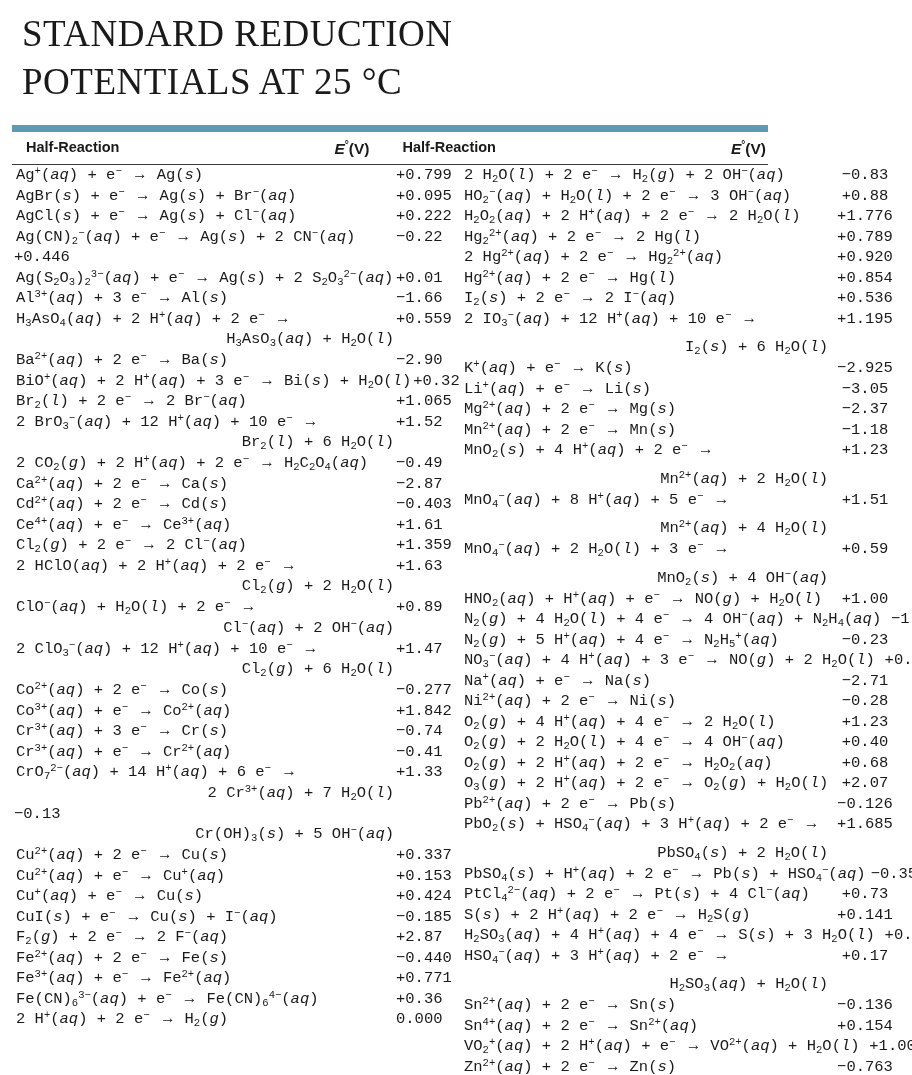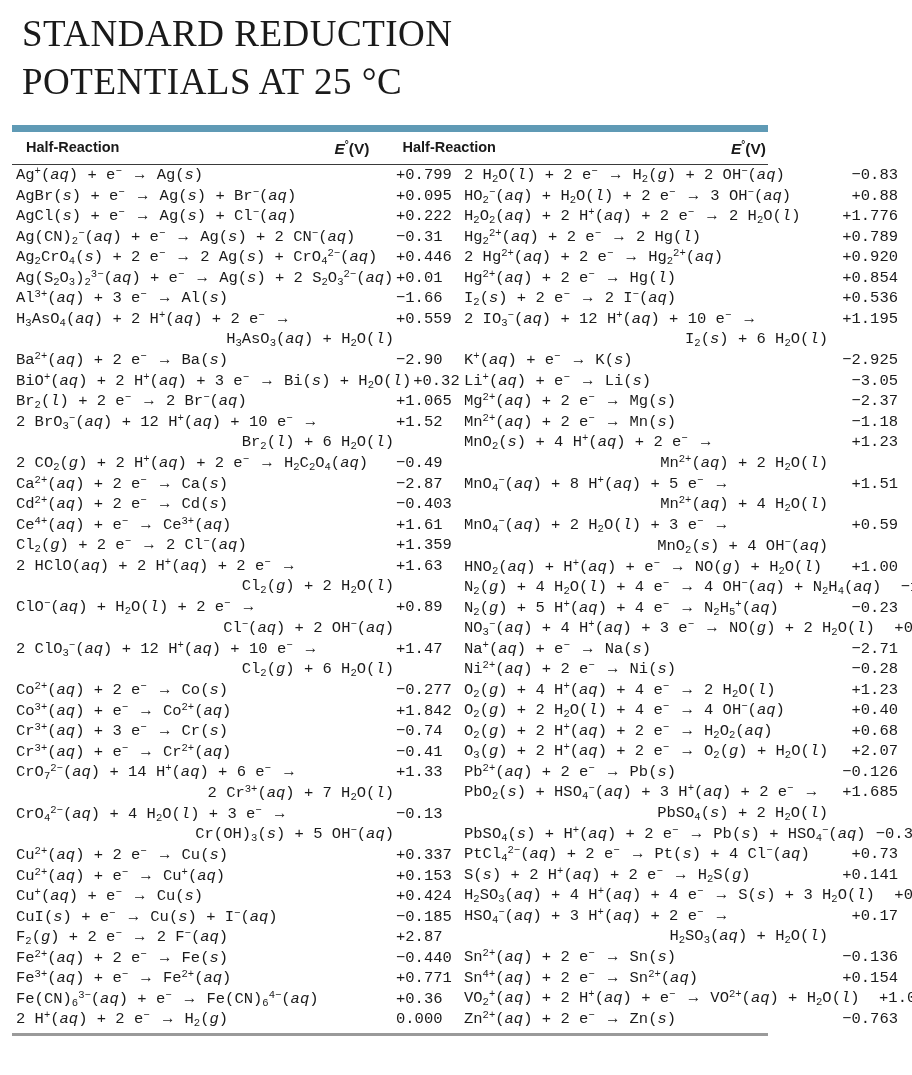--- a/index.html
+++ b/index.html
@@ -89,34 +89,34 @@
     white-space: nowrap;
   }
   .val {
     flex: 0 0 auto;
     white-space: nowrap;
     font-size: 15.5px;
   }
   
   .col-left .val  { width: 62px; text-align: left; padding-left: 2px;}
   
-  .col-right .val { width: 66px; text-align: right; padding-right: 2px;}
+  .col-right .val { width: 66px; text-align: center; padding-right: 2px;}
 
   
   .cont {
     display: flex;
     font-size: 15.5px;
     line-height: 21px;
   }
   .cont .rxn {
     text-align: right;
     padding-right: 0;
   }
   .col-left  .cont .rxn { padding-right: 64px; }
-  .col-right .cont .rxn { padding-right: 72px; }
+  .col-right .cont .rxn { padding-right: 72px; margin-top: 8px; }
 
   
   .st { font-style: italic; }     
   sub { font-size: 0.68em; vertical-align: -0.25em; line-height: 0; }
   sup { font-size: 0.68em; vertical-align: 0.50em; line-height: 0; }
   .arrow { padding: 0 4px 0 4px; letter-spacing: -1px; }
 </style>
 </head>
 <body>
 
@@ -156,24 +156,23 @@
           <div class="row">
             <div class="rxn">AgBr(<span class="st">s</span>)&nbsp;+&nbsp;e<sup>−</sup>&nbsp;<span class="arrow">→</span>&nbsp;Ag(<span class="st">s</span>)&nbsp;+&nbsp;Br<sup>−</sup>(<span class="st">aq</span>)</div>
             <div class="val">+0.095</div>
           </div>
           <div class="row">
             <div class="rxn">AgCl(<span class="st">s</span>)&nbsp;+&nbsp;e<sup>−</sup>&nbsp;<span class="arrow">→</span>&nbsp;Ag(<span class="st">s</span>)&nbsp;+&nbsp;Cl<sup>−</sup>(<span class="st">aq</span>)</div>
             <div class="val">+0.222</div>
           </div>
           <div class="row">
             <div class="rxn">Ag(CN)<sub>2</sub><sup>−</sup>(<span class="st">aq</span>)&nbsp;+&nbsp;e<sup>−</sup>&nbsp;<span class="arrow">→</span>&nbsp;Ag(<span class="st">s</span>)&nbsp;+&nbsp;2&nbsp;CN<sup>−</sup>(<span class="st">aq</span>)</div>
-            <div class="val">−0.31</div>
-          </div>
-          <div class="row">
-            <div class="rxn">Ag<sub>2</sub>CrO<sub>4</sub>(<span class="st">s</span>)&nbsp;+&nbsp;2&nbsp;e<sup>−</sup>&nbsp;<span class="arrow">→</span>&nbsp;2&nbsp;Ag(<span class="st">s</span>)&nbsp;+&nbsp;CrO<sub>4</sub><sup>2−</sup>(<span class="st">aq</span>)</div>
+            <div class="val">−0.22</div>
+          </div>
+          <div class="row">
             <div class="val">+0.446</div>
           </div>
           <div class="row">
             <div class="rxn">Ag(S<sub>2</sub>O<sub>3</sub>)<sub>2</sub><sup>3−</sup>(<span class="st">aq</span>)&nbsp;+&nbsp;e<sup>−</sup>&nbsp;<span class="arrow">→</span>&nbsp;Ag(<span class="st">s</span>)&nbsp;+&nbsp;2&nbsp;S<sub>2</sub>O<sub>3</sub><sup>2−</sup>(<span class="st">aq</span>)</div>
             <div class="val">+0.01</div>
           </div>
           <div class="row">
             <div class="rxn">Al<sup>3+</sup>(<span class="st">aq</span>)&nbsp;+&nbsp;3&nbsp;e<sup>−</sup>&nbsp;<span class="arrow">→</span>&nbsp;Al(<span class="st">s</span>)</div>
             <div class="val">−1.66</div>
           </div>
@@ -261,21 +260,20 @@
             <div class="val">−0.41</div>
           </div>
           <div class="row">
             <div class="rxn">CrO<sub>7</sub><sup>2−</sup>(<span class="st">aq</span>)&nbsp;+&nbsp;14&nbsp;H<sup>+</sup>(<span class="st">aq</span>)&nbsp;+&nbsp;6&nbsp;e<sup>−</sup>&nbsp;<span class="arrow">→</span></div>
             <div class="val">+1.33</div>
           </div>
           <div class="cont">
             <div class="rxn">2&nbsp;Cr<sup>3+</sup>(<span class="st">aq</span>)&nbsp;+&nbsp;7&nbsp;H<sub>2</sub>O(<span class="st">l</span>)</div>
           </div>
           <div class="row">
-            <div class="rxn">CrO<sub>4</sub><sup>2−</sup>(<span class="st">aq</span>)&nbsp;+&nbsp;4&nbsp;H<sub>2</sub>O(<span class="st">l</span>)&nbsp;+&nbsp;3&nbsp;e<sup>−</sup>&nbsp;<span class="arrow">→</span></div>
             <div class="val">−0.13</div>
           </div>
           <div class="cont">
             <div class="rxn">Cr(OH)<sub>3</sub>(<span class="st">s</span>)&nbsp;+&nbsp;5&nbsp;OH<sup>−</sup>(<span class="st">aq</span>)</div>
           </div>
           <div class="row">
             <div class="rxn">Cu<sup>2+</sup>(<span class="st">aq</span>)&nbsp;+&nbsp;2&nbsp;e<sup>−</sup>&nbsp;<span class="arrow">→</span>&nbsp;Cu(<span class="st">s</span>)</div>
             <div class="val">+0.337</div>
           </div>
           <div class="row">

